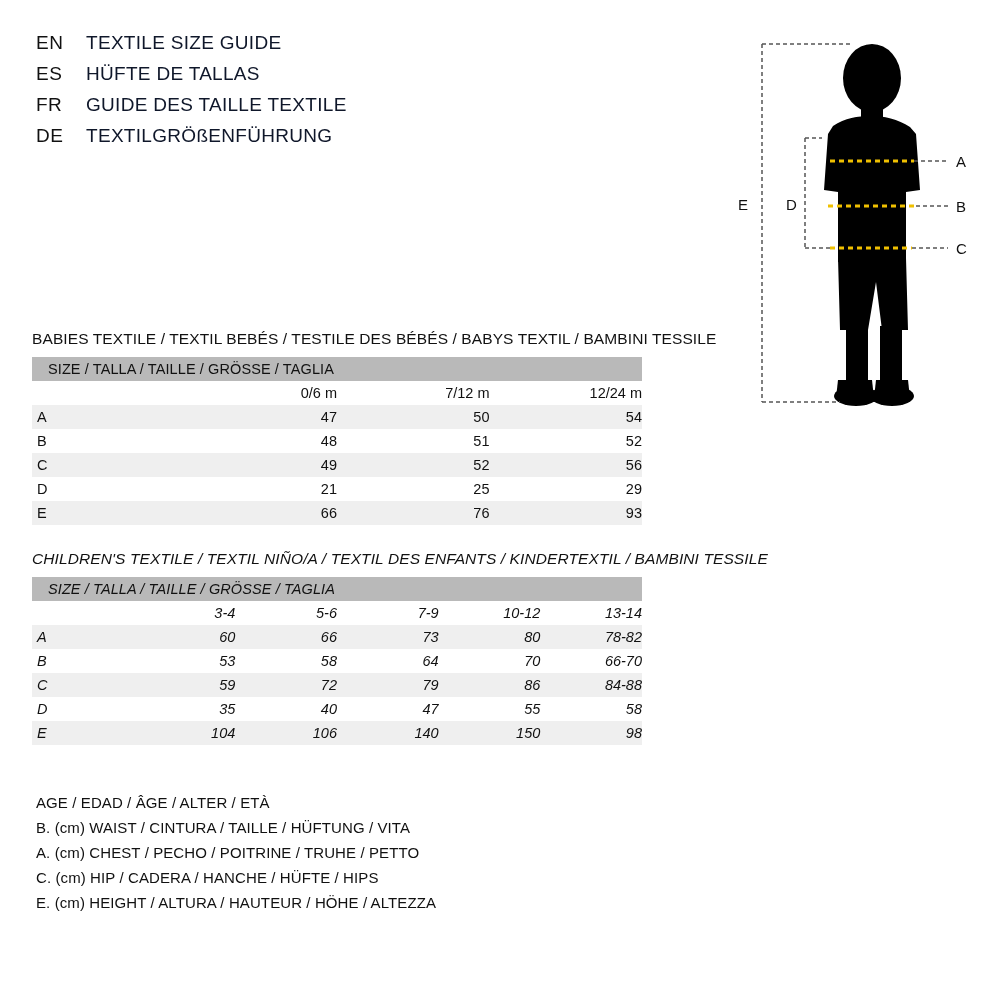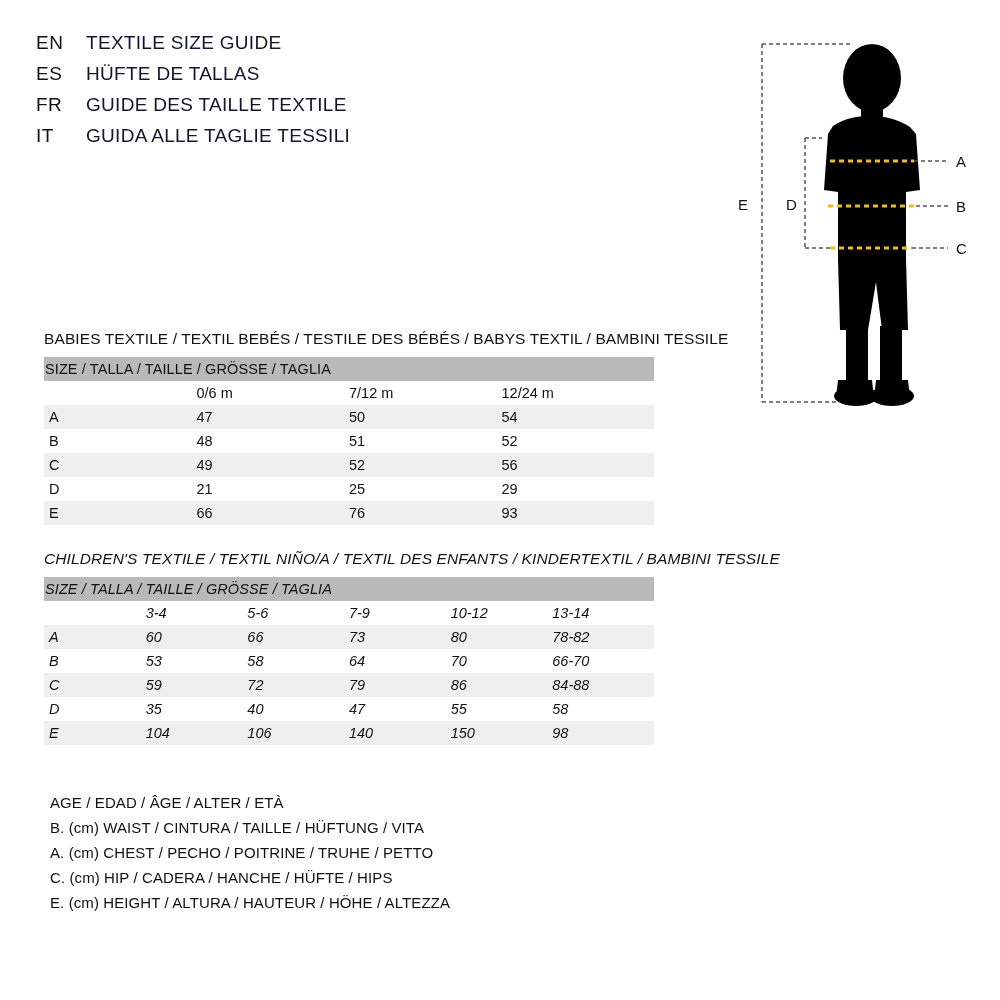--- a/index.html
+++ b/index.html
@@ -46,21 +46,21 @@
     left: 700px;
     top: 30px;
     width: 290px;
     height: 390px;
   }
   .figure-area svg { display: block; }
 
   
   .table-section {
     position: absolute;
-    left: 44px;
+    left: 32px;
     width: 610px;
   }
   #babies-section { top: 330px; }
   #children-section { top: 550px; font-style: italic; }
 
   .section-title {
     font-size: 15.5px;
     color: #111;
     margin-bottom: 9px;
     white-space: nowrap;
@@ -77,73 +77,72 @@
     padding: 0;
     height: 24px;
     line-height: 24px;
     color: #111;
     text-align: left;
   }
   .hdr-row td {
     background: #b9b9b9;
   }
   .hdr-row td.hdr-title {
-    padding-left: 1px;
+    padding-left: 16px;
     letter-spacing: 0.1px;
   }
   .col-row td {
     background: #ffffff;
     text-align: center;
   }
   tbody tr td:first-child {
     padding-left: 5px;
     text-align: left;
   }
   tbody tr td:not(:first-child) {
-    text-align: left;
+    text-align: right;
   }
   .row-alt td { background: #efefef; }
   .row-plain td { background: #ffffff; }
 
   
   .legend {
     position: absolute;
     left: 36px;
     top: 790px;
     width: 600px;
   }
   .legend-line {
     font-size: 15px;
     color: #111;
     height: 25px;
     line-height: 25px;
     letter-spacing: 0.1px;
     white-space: nowrap;
-    margin-left: 14px;
   }
 </style>
 </head>
 <body>
 
 <div class="lang-block">
   <div class="lang-row">
     <span class="lang-code">EN</span>
     <span class="lang-text">TEXTILE SIZE GUIDE</span>
   </div>
   <div class="lang-row">
     <span class="lang-code">ES</span>
     <span class="lang-text">HÜFTE DE TALLAS</span>
   </div>
   <div class="lang-row">
     <span class="lang-code">FR</span>
     <span class="lang-text">GUIDE DES TAILLE TEXTILE</span>
   </div>
   <div class="lang-row">
-    <span class="lang-code">IT</span>
-    <span class="lang-text">GUIDA ALLE TAGLIE TESSILI</span>
+    <span class="lang-code">DE</span>
+    <span class="lang-text">TEXTILGRÖßENFÜHRUNG</span>
   </div>
 </div>
 
 <div class="figure-area">
   <svg width="290" height="390" viewBox="0 0 290 390" xmlns="http://www.w3.org/2000/svg">
 
     <g fill="#000000">
 
       <ellipse cx="172" cy="48" rx="29" ry="34"></ellipse>
 

